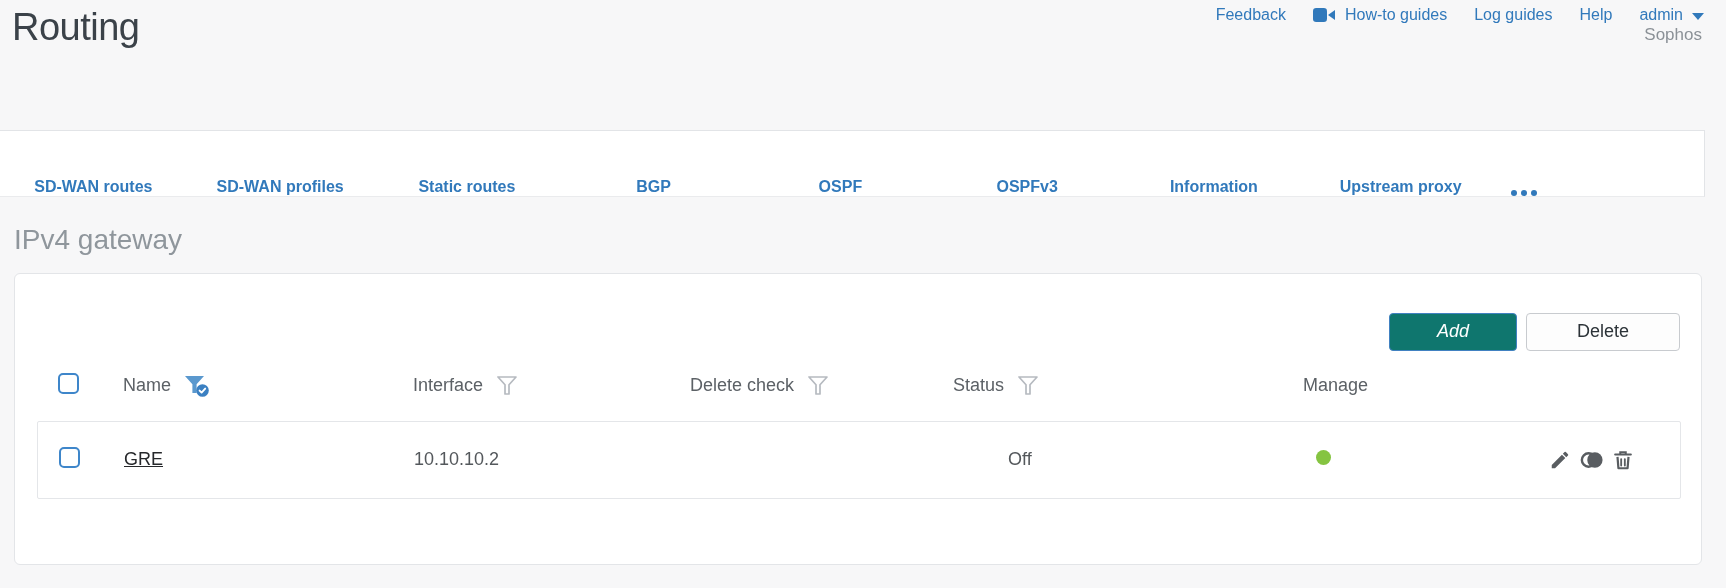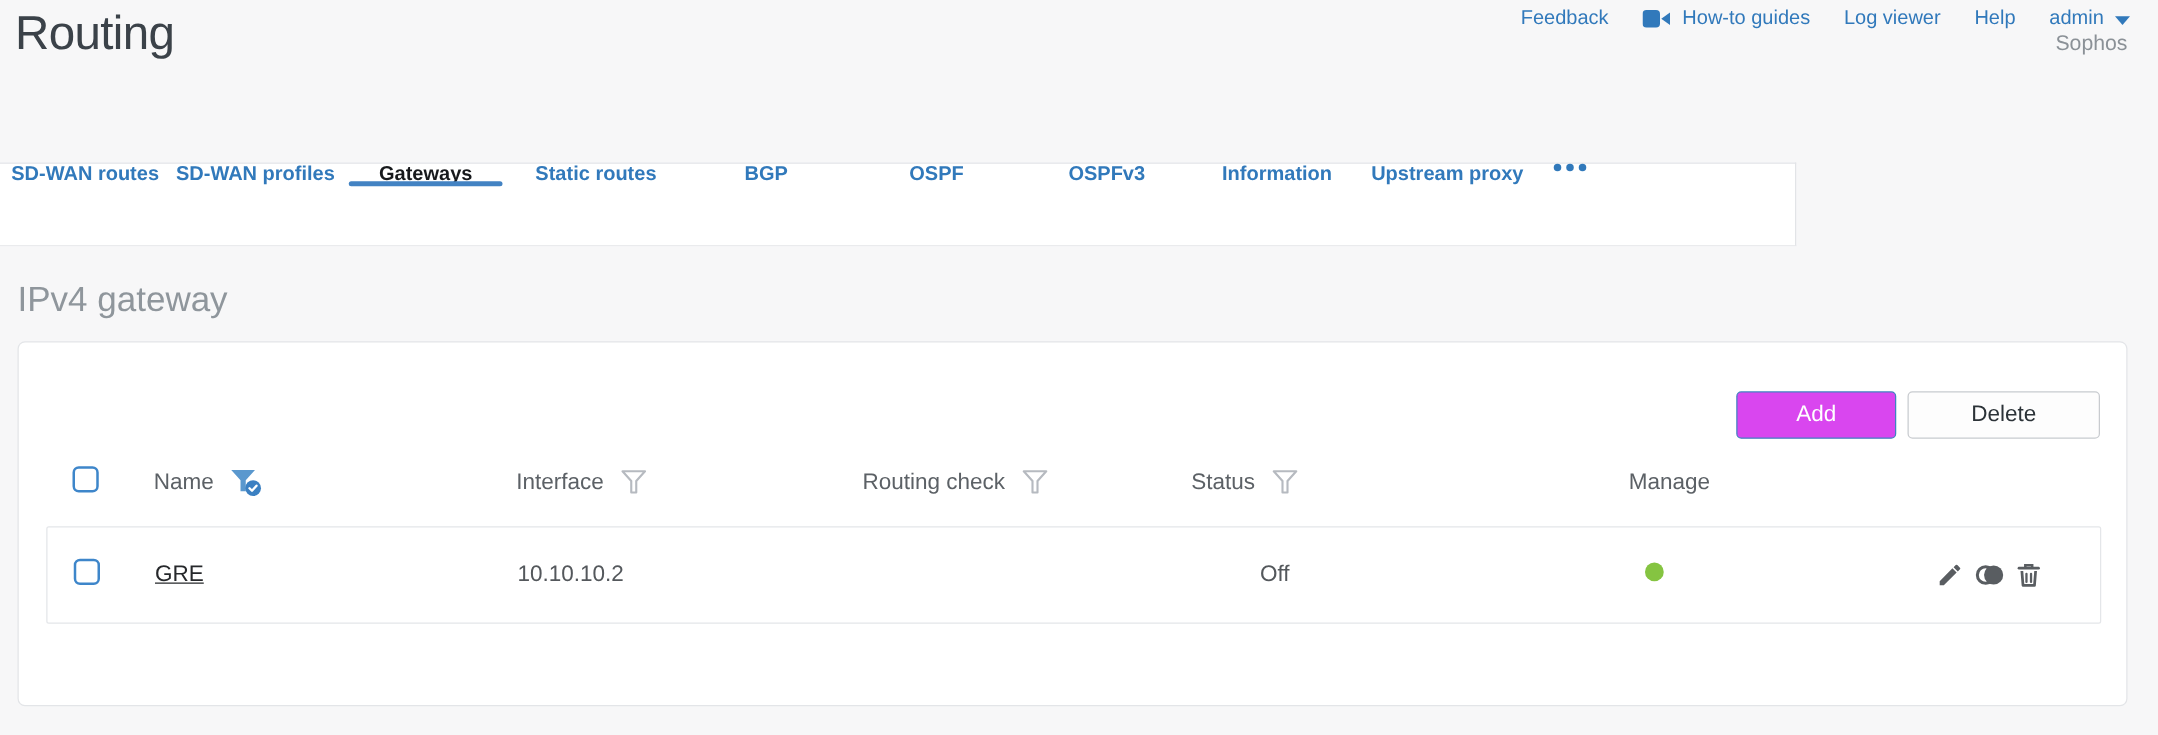--- a/index.html
+++ b/index.html
@@ -50,27 +50,27 @@
   }
   .brand {
     margin-top:1px;
     font-size:17px;
     color:#8b9197;
     padding-right:2px;
   }
   
   .tab-bar {
     height:67px;
-    width:1437px;
+    width:1705px;
     background:#ffffff;
     border-top:1px solid #e2e4e7;
     border-right:1px solid #e2e4e7;
     border-bottom:1px solid #eaebed;
     display:flex;
-    align-items:flex-start;
+    align-items:flex-end;
     padding-right:150px;
   }
   .tab {
     flex:1 1 0;
     display:flex;
     align-items:center;
     justify-content:center;
     font-size:16px;
     font-weight:700;
     color:#3179bb;
@@ -124,23 +124,24 @@
   }
   .btn {
     height:38px;
     border-radius:4px;
     font-size:18px;
     font-family:"Liberation Sans", sans-serif;
     cursor:pointer;
   }
   .btn-primary {
     width:128px;
-    background:#d946ef;
+    background:#0f766e;
     border:1px solid #4181c1;
     color:#ffffff;
+    font-style:italic;
   }
   .btn-secondary {
     width:154px;
     background:#fdfdfd;
     border:1px solid #c8cbcf;
     color:#2c3338;
   }
   
   .thead, .trow {
     display:grid;
@@ -208,35 +209,34 @@
       <a class="hlink">Feedback</a>
       <a class="hlink">
         <span class="icon-btn">
           <svg width="23" height="16" viewBox="0 0 23 16">
             <rect x="0" y="1" width="14" height="14" rx="3.2" fill="#3179bb"></rect>
             <path d="M15 8 L22 3 V13 Z" fill="#3179bb"></path>
           </svg>
         </span>
         <span>How-to guides</span>
       </a>
-      <a class="hlink">Log viewer</a>
+      <a class="hlink">Log guides</a>
       <a class="hlink">Help</a>
       <a class="hlink">
         <span>admin</span>
         <span class="caret"></span>
       </a>
     </nav>
     <div class="brand">Sophos</div>
   </div>
 </div>
 
 <div class="tab-bar">
   <div class="tab">SD-WAN routes</div>
   <div class="tab">SD-WAN profiles</div>
-  <div class="tab active">Gateways</div>
   <div class="tab">Static routes</div>
   <div class="tab">BGP</div>
   <div class="tab">OSPF</div>
   <div class="tab">OSPFv3</div>
   <div class="tab">Information</div>
   <div class="tab">Upstream proxy</div>
   <div class="tab-more">
     <span class="dot"></span>
       <span class="dot"></span>
       <span class="dot"></span>
@@ -266,21 +266,21 @@
       </div>
       <div class="th">
         <span>Interface</span>
         <span class="icon-btn">
           <svg width="22" height="21" viewBox="0 0 22 21">
             <path d="M2 2 H20 L13 9.8 V19 H9 V9.8 Z" fill="none" stroke="#b6bac0" stroke-width="1.7" stroke-linejoin="round"></path>
           </svg>
         </span>
       </div>
       <div class="th">
-        <span>Routing check</span>
+        <span>Delete check</span>
         <span class="icon-btn">
           <svg width="22" height="21" viewBox="0 0 22 21">
             <path d="M2 2 H20 L13 9.8 V19 H9 V9.8 Z" fill="none" stroke="#b6bac0" stroke-width="1.7" stroke-linejoin="round"></path>
           </svg>
         </span>
       </div>
       <div class="th">
         <span>Status</span>
         <span class="icon-btn">
           <svg width="22" height="21" viewBox="0 0 22 21">

